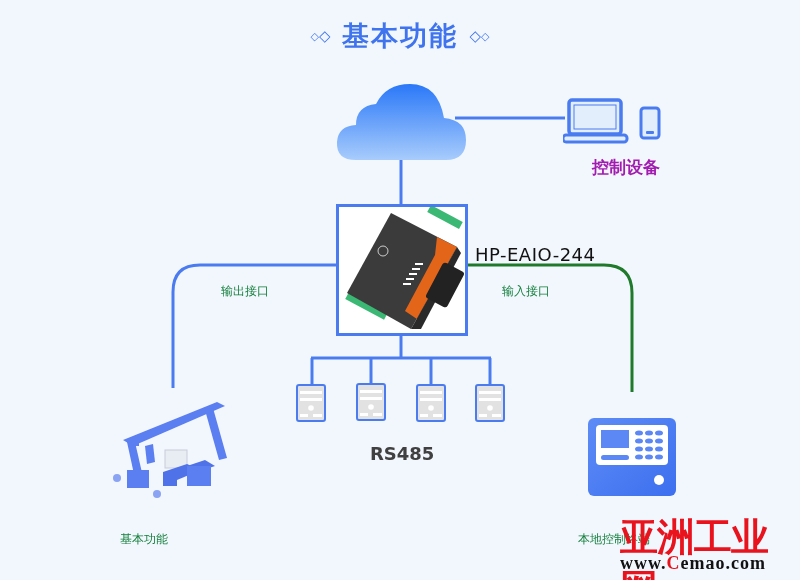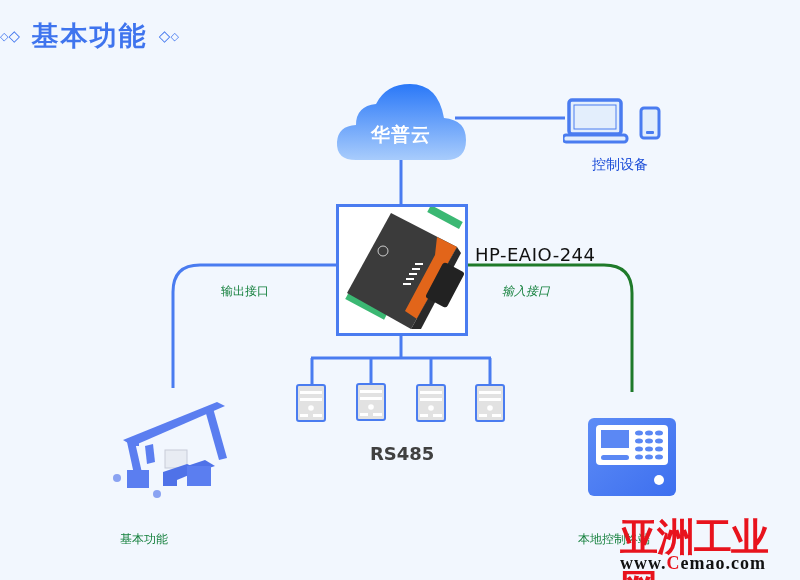--- a/index.html
+++ b/index.html
@@ -1,27 +1,27 @@
 <!DOCTYPE html>
 <html><head>
 <meta charset="utf-8">
 <style>
   html, body { margin:0; padding:0; }
   body { width:800px; height:580px; background:#f2f7fe; position:relative; overflow:hidden;
          font-family:"DejaVu Sans", sans-serif; }
   .abs { position:absolute; }
-  .title { left:0; width:800px; top:18px; text-align:left; color:#3f74ee; font-size:27px; font-weight:bold; letter-spacing:2px; }
+  .title { left:0; width:800px; top:18px; text-align:center; color:#3f74ee; font-size:27px; font-weight:bold; letter-spacing:2px; }
   .title .dia { font-size:15px; vertical-align:4px; letter-spacing:0; }
   .title .dia.small { font-size:11px; vertical-align:5px; }
   svg.lines { position:absolute; left:0; top:0; }
   .label { color:#15803d; font-size:12px; }
   .cloud-text { color:#ffffff; font-size:19px; font-weight:bold; letter-spacing:1px; }
   .model { font-size:18px; color:#111; letter-spacing:0.5px; }
   .rs { font-size:18px; color:#404040; font-weight:bold; }
-  .small-label { font-size:14px; color:#1d4ed8; }
+  .small-label { font-size:17px; color:#a21caf;font-weight:bold; }
   .wm-cn { color:#e8131d; font-size:38px; font-weight:bold; letter-spacing:-1px; font-family:"DejaVu Sans", sans-serif; }
   .wm-url { color:#111; font-size:18px; font-weight:bold; letter-spacing:1px; font-family:Liberation Serif, serif; }
   .wm-url .c { color:#e8131d; }
 </style>
 </head>
 <body>
 
 <div class="abs title">
   <span class="dia small">◇</span><span class="dia">◇</span>
   <span>基本功能</span>
@@ -49,21 +49,20 @@
 <div class="abs" style="left:334px; top:82px; width:134px; height:80px;">
   <svg width="134" height="80" viewBox="0 0 134 80">
     <defs>
       <linearGradient id="cg" x1="0" y1="0" x2="0" y2="1">
         <stop offset="0" stop-color="#2a78f8"></stop>
         <stop offset="1" stop-color="#a8ccfc"></stop>
       </linearGradient>
     </defs>
     <path d="M22 78 Q2 78 3 60 Q4 44 22 43 Q22 24 42 22 Q52 2 76 2 Q104 2 110 36 Q132 38 132 58 Q132 78 112 78 Z" fill="url(#cg)"></path>
   </svg>
-  <div class="abs cloud-text" style="left:0; width:134px; top:40px; text-align:center;">华普云</div>
 </div>
 
 <div class="abs" style="left:563px; top:98px; width:110px; height:50px;">
   <svg width="110" height="50" viewBox="0 0 110 50">
     <g>
       <rect x="6" y="2" width="52" height="34" rx="3" fill="#e3eefc" stroke="#4a7cf0" stroke-width="3.5"></rect>
       <rect x="11" y="7" width="42" height="24" fill="#e3eefc" stroke="#4a7cf0" stroke-width="1"></rect>
       <rect x="0" y="37" width="64" height="7" rx="3" fill="#e3eefc" stroke="#4a7cf0" stroke-width="3"></rect>
     </g>
     <g>
@@ -94,21 +93,21 @@
       <rect x="70" y="66" width="8" height="2"></rect>
       <rect x="67" y="71" width="8" height="2"></rect>
       <rect x="64" y="76" width="8" height="2"></rect>
     </g>
     <circle cx="44" cy="44" r="5" fill="none" stroke="#ccc" stroke-width="1"></circle>
   </svg>
 </div>
 <div class="abs model" style="left:475px; top:244px;">HP-EAIO-244</div>
 
 <div class="abs label" style="left:221px; top:283px;">输出接口</div>
-<div class="abs label" style="left:502px; top:283px;font-style:italic;">输入接口</div>
+<div class="abs label" style="left:502px; top:283px;">输入接口</div>
 
 <div class="abs" style="left:296px; top:384px;">
   <svg width="32" height="38" viewBox="0 0 32 38">
     <rect x="1" y="1" width="28" height="36" rx="2" fill="#e2e2e2" stroke="#4a7cf0" stroke-width="2"></rect>
     <rect x="4" y="7" width="22" height="3" fill="#fff"></rect>
       <rect x="4" y="14" width="22" height="3" fill="#fff"></rect>
     <circle cx="15" cy="24" r="2.8" fill="#fff"></circle>
     <rect x="4" y="30" width="8" height="3" fill="#fff"></rect>
       <rect x="17" y="30" width="9" height="3" fill="#fff"></rect>
   </svg>

